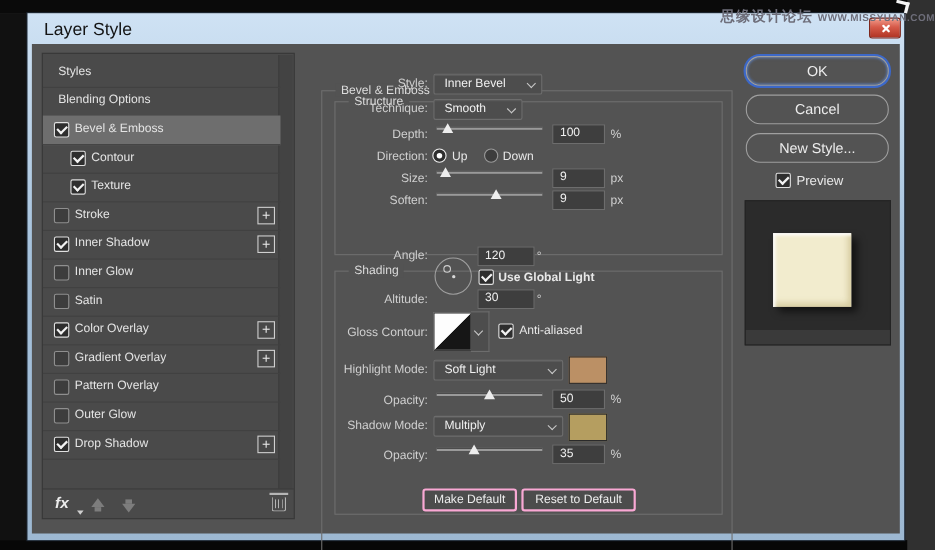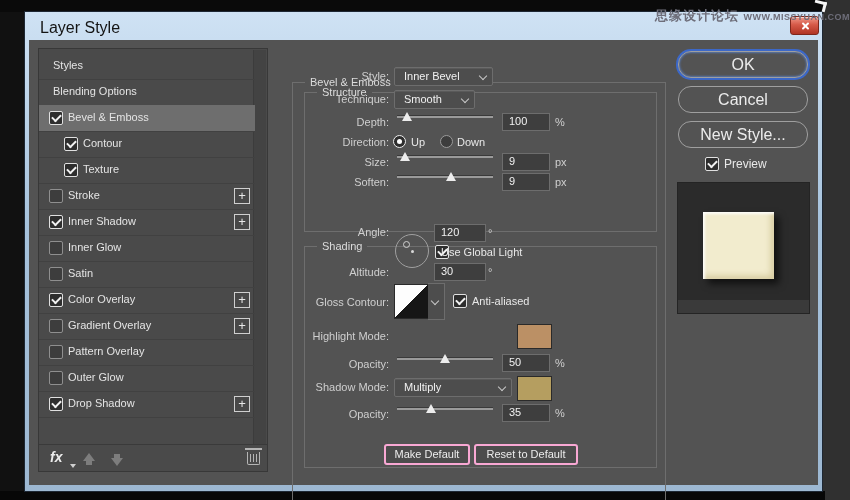--- a/index.html
+++ b/index.html
@@ -110,21 +110,21 @@
     border:1px solid #2a2a2a;cursor:pointer;}
   .contour-dd{position:absolute;width:16px;height:35px;background:#4d4d4d;border:1px solid #6d6d6d;
     border-left:none;cursor:pointer;}
   .swatch{position:absolute;width:33px;height:23px;border:1px solid #2a2a2a;cursor:pointer;}
 
   .psbtn{position:absolute;height:17px;background:#4c4c4c;border:2px solid #f9a8d4;border-radius:3px;
     font-size:11px;color:#ececec;text-align:center;line-height:17px;cursor:pointer;}
 
   
   .pill{position:absolute;left:649px;width:128px;height:25px;border:1px solid #9f9f9f;
-    border-radius:13px;background:#535353;font-size:16px;color:#ececec;text-align:center;
+    border-radius:13px;background:#535353;font-size:13px;color:#ececec;text-align:center;
     line-height:25px;cursor:pointer;}
   .pill.ok{box-shadow:0 0 0 2px #3c68c8, inset 0 0 2px 1px rgba(90,140,230,.6);}
   .preview-box{left:648px;top:142px;width:131px;height:130px;background:#2b2b2b;
     border:1px solid #242424;}
   .preview-band{position:absolute;left:0;top:117px;width:131px;height:13px;background:#3a3a3a;}
   .preview-chip{position:absolute;left:25px;top:29px;width:71px;height:67px;background:#f2ecce;
     box-shadow:5px 5px 7px rgba(0,0,0,.6),
       inset 2px 2px 3px rgba(255,255,255,.95),
       inset -3px -3px 6px rgba(160,140,70,.35);}
 </style>
@@ -279,35 +279,39 @@
       </div>
 
       <div class="abs flabel" style="left:268px;top:186px;">Angle:</div>
       <div class="abs dial" style="left:366px;top:194px;">
         <span class="dial-center"></span>
         <span class="dial-marker"></span>
       </div>
       <div class="abs valbox" style="left:405px;top:184px;width:44px;">120</div>
       <div class="abs unit" style="left:459px;top:187px;">°</div>
       <div class="abs chk" style="left:406px;top:205px;"></div>
-      <div class="abs rlabel" style="left:412px;top:206px;">Use Global Light</div>
+      <div class="abs rlabel" style="left:424px;top:206px;font-weight:bold;">Use Global Light</div>
 
       <div class="abs flabel" style="left:268px;top:226px;">Altitude:</div>
       <div class="abs valbox" style="left:405px;top:223px;width:44px;">30</div>
       <div class="abs unit" style="left:459px;top:226px;">°</div>
 
       <div class="abs flabel" style="left:268px;top:256px;">Gloss Contour:</div>
       <div class="abs contour" style="left:365px;top:244px;"></div>
       <div class="abs contour-dd" style="left:399px;top:243px;">
         <span class="dd-chev" style="top:14px;"></span>
       </div>
       <div class="abs chk" style="left:424px;top:254px;"></div>
       <div class="abs rlabel" style="left:443px;top:255px;">Anti-aliased</div>
 
       <div class="abs flabel" style="left:268px;top:290px;">Highlight Mode:</div>
+      <div class="abs dropdown" style="left:365px;top:287px;width:116px;">
+        <span class="dd-text">Soft Light</span>
+        <span class="dd-chev"></span>
+      </div>
       <div class="abs swatch" style="left: 488px; top: 284px; background: rgb(187, 144, 101);"></div>
 
       <div class="abs flabel" style="left:268px;top:318px;">Opacity:</div>
       <div class="abs slider" style="left:368px;top:312px;">
         <div class="track"></div>
         <div class="thumb" style="left:50%;"></div>
       </div>
       <div class="abs valbox" style="left:473px;top:314px;">50</div>
       <div class="abs unit" style="left:526px;top:317px;">%</div>
 

